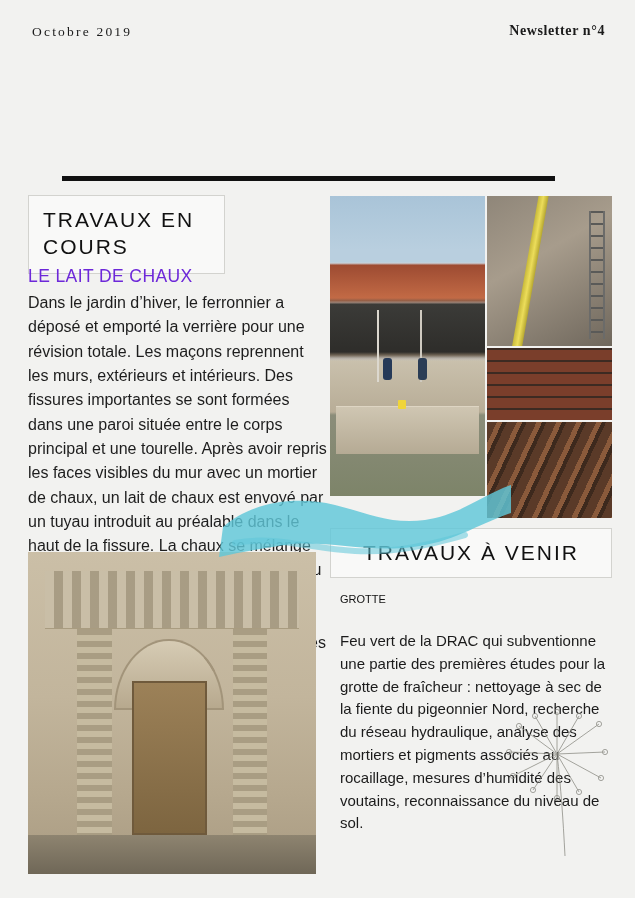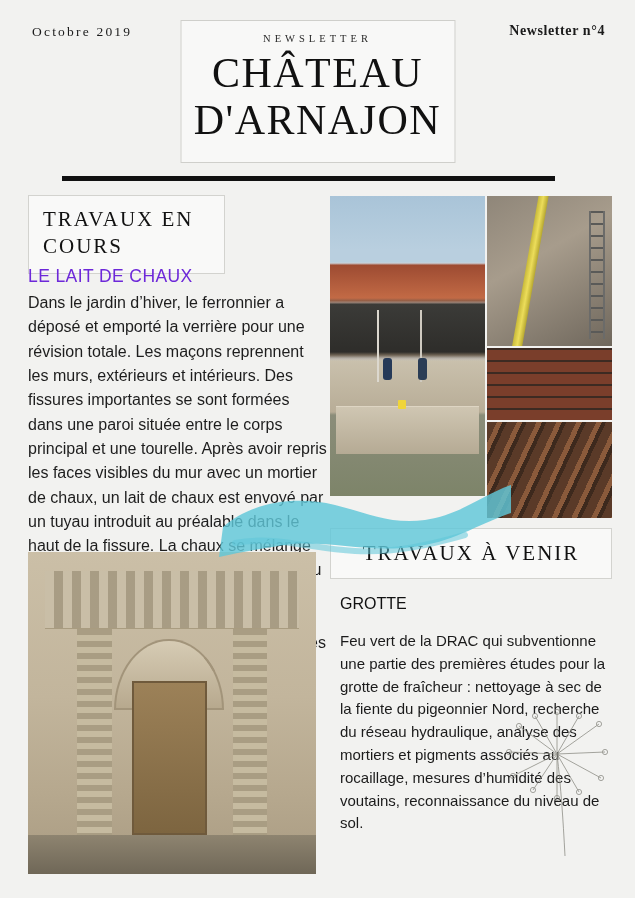--- a/index.html
+++ b/index.html
@@ -71,21 +71,21 @@
     right: 80px;
     top: 176px;
     height: 5px;
     background: #111;
   }
 
   
   .sect-box {
     border: 1px solid #d3d3cf;
     background: rgba(255,255,255,0.55);
-    font-family: Liberation Serif, serif;
+    font-family: Liberation Sans, sans-serif;
     letter-spacing: 2px;
     color: #111;
   }
 
   #travaux-en-cours-box {
     position: absolute;
     left: 28px;
     top: 195px;
     width: 197px;
     padding: 10px 14px 12px;
@@ -124,21 +124,21 @@
     color: #1d1d1d;
     text-align: left;
   }
 
   
   .sub-head {
     position: absolute;
     left: 340px;
     top: 592px;
     width: 265px;
-    font-size: 16px;
+    font-size: 11px;
     line-height: 1.45;
     color: #111;
   }
   .sub-body {
     position: absolute;
     left: 340px;
     top: 630px;
     width: 272px;
     font-size: 15px;
     line-height: 1.52;
@@ -272,25 +272,20 @@
     opacity: 0.85;
   }
 </style>
 </head>
 <body>
 
 <div class="header">
   <div class="date">Octobre  2019</div>
   <div class="issue">Newsletter n°4</div>
 
-  <div class="masthead">
-    <div class="kicker">NEWSLETTER</div>
-    <div class="title-1">CHÂTEAU</div>
-    <div class="title-2">D'ARNAJON</div>
-  </div>
 </div>
 <div class="rule"></div>
 
 <div class="sect-box" id="travaux-en-cours-box">TRAVAUX EN COURS</div>
 
 <div class="article-head">LE LAIT DE CHAUX</div>
 
 <div class="article-body">Dans le jardin d’hiver, le ferronnier a déposé et emporté la verrière pour une révision totale. Les maçons reprennent les murs, extérieurs et intérieurs. Des fissures importantes se sont formées dans une paroi située entre le corps principal et une tourelle. Après avoir repris les faces visibles du mur avec un mortier de chaux, un lait de chaux est envoyé par un tuyau introduit au préalable dans le haut de la fissure. La chaux se mélange au mortier de sable ancien à l’intérieur du mur et va consolider le tout en séchant après évaporation de l’eau. Impressionnant de voir le nombre de litres que le mur peut absorber.</div>
 
 <div class="photo" id="photo-chantier">

